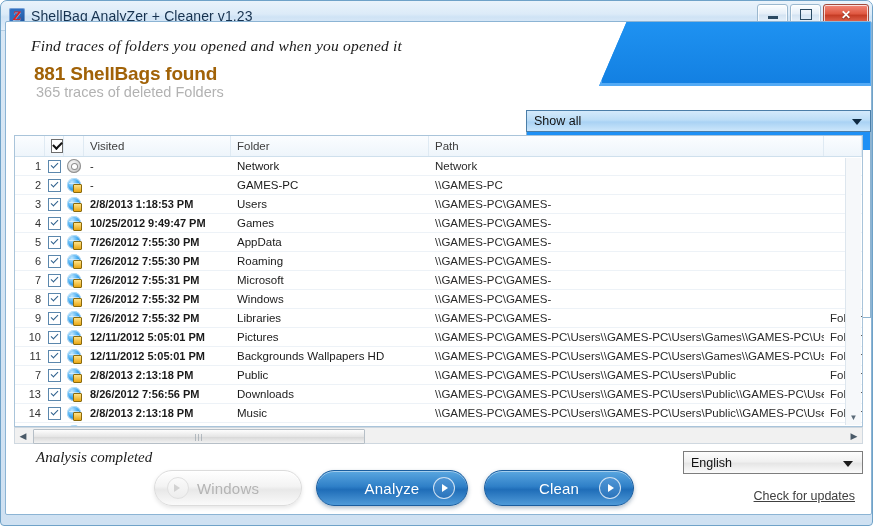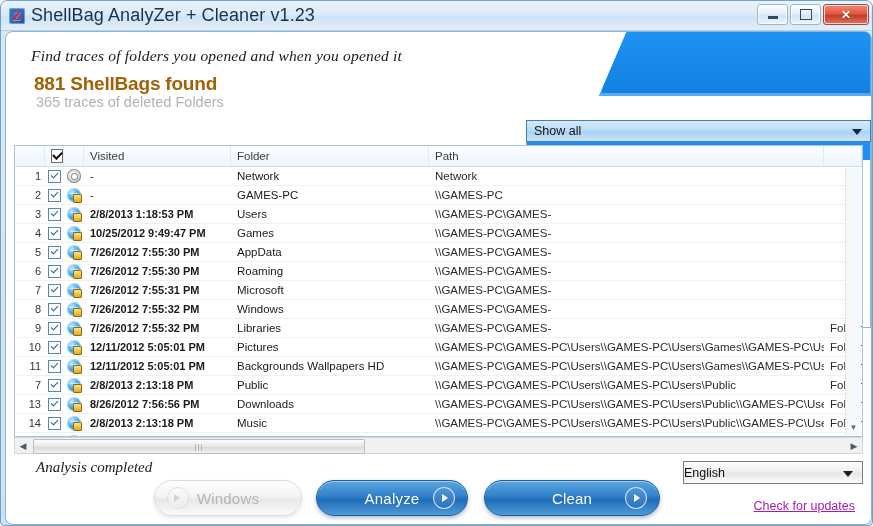--- a/index.html
+++ b/index.html
@@ -31,41 +31,41 @@
     box-shadow:inset 0 0 0 1px rgba(255,255,255,.35);
   }
   .app-icon .z{
     position:absolute;left:0;top:0;width:16px;height:16px;
     color:#e02020;font:700 13px "Liberation Serif",serif;
     display:flex;align-items:center;justify-content:center;
     text-shadow:0 1px 0 rgba(255,255,255,.5);
     transform:skewX(-6deg);
   }
   .title-text{
-    font-size:18px;color:#16324f;letter-spacing:.1px;white-space:nowrap;
+    font-size:14px;color:#16324f;letter-spacing:.1px;white-space:nowrap;
   }
   .win-btns{position:absolute;right:5px;top:3px;display:flex;gap:2px;}
   .win-btn{
     width:29px;height:19px;border:1px solid #9bb8cf;border-radius:3px;
     background:linear-gradient(180deg,#fcfeff 0%,#e4eef8 48%,#d3e3f2 52%,#eaf4fd 100%);
     display:flex;align-items:center;justify-content:center;
     box-shadow:inset 0 0 0 1px rgba(255,255,255,.75);
   }
   .win-btn.close{
     width:44px;border-color:#a14b3c;
     background:linear-gradient(180deg,#f2887a 0%,#e05a43 45%,#c63d26 55%,#e8705a 100%);
   }
   .glyph-min{width:10px;height:3px;background:#2b4a63;margin-top:6px;}
   .glyph-max{width:10px;height:9px;border:1.5px solid #2b4a63;}
   .glyph-close{color:#fff;font:700 12px "Liberation Sans",sans-serif;text-shadow:0 1px 1px rgba(0,0,0,.45);}
 
   
   .client{
-    position:absolute;left:4px;top:30px;width:865px;height:492px;
-    background:#ffffff;border:1px solid #8cb4d4;border-radius:8px;
+    position:absolute;left:4px;top:20px;width:865px;height:492px;
+    background:#ffffff;border:1px solid #8cb4d4;border-radius:2px;
     overflow:hidden;
   }
   
   .banner{
     position:absolute;right:-2px;top:-6px;width:268px;height:64px;
     background:#1e90f0;
     border:3px solid #53aaf5;
     clip-path:polygon(11% 0,100% 0,100% 100%,0 100%);
     transform:skewX(0deg);
   }
@@ -258,37 +258,37 @@
     box-shadow:0 2px 4px rgba(0,0,0,.10),inset 0 1px 0 rgba(255,255,255,.9);
     color:#b4b4b4;
   }
   .btn.disabled .badge{
     background:linear-gradient(180deg,#fafafa 0%,#ededed 100%);
     border:1px solid #e0e0e0;
   }
   .btn.disabled .badge .tri{border-left:6px solid #d2d2d2;margin-left:0;margin-right:2px;}
   .btn-cancel{left:148px;top:448px;width:148px;}
   .btn-analyze{left:310px;top:448px;width:152px;}
-  .btn-clean{left:478px;top:448px;width:176px;}
+  .btn-clean{left:478px;top:448px;width:150px;}
   .btn-cancel .badge{left:12px;right:auto;}
 
   .lang-select{
     position:absolute;left:677px;top:429px;width:180px;height:23px;
     background:linear-gradient(180deg,#fdfdfd 0%,#f0f0f0 45%,#e6e6e6 55%,#fbfbfb 100%);
     border:1px solid #7d7d7d;box-sizing:border-box;
     display:flex;align-items:center;
   }
-  .lang-select .val{font-size:12.5px;color:#111;}
+  .lang-select .val{font-size:12.5px;color:#111;margin-left:7px;}
   .lang-select .arrow{
     position:absolute;right:9px;top:9px;width:0;height:0;
     border-left:5px solid transparent;border-right:5px solid transparent;border-top:6px solid #1a1a1a;
   }
   .link{
     position:absolute;right:16px;
-    font-size:12.5px;color:#a21caf;text-decoration:underline;cursor:pointer;
+    font-size:12.5px;color:#404040;text-decoration:underline;cursor:pointer;
   }
   .link-updates{top:467px;}
   .link-export{top:491px;}
 </style>
 </head>
 <body>
 
 <div class="window">
 
   <div class="titlebar">

